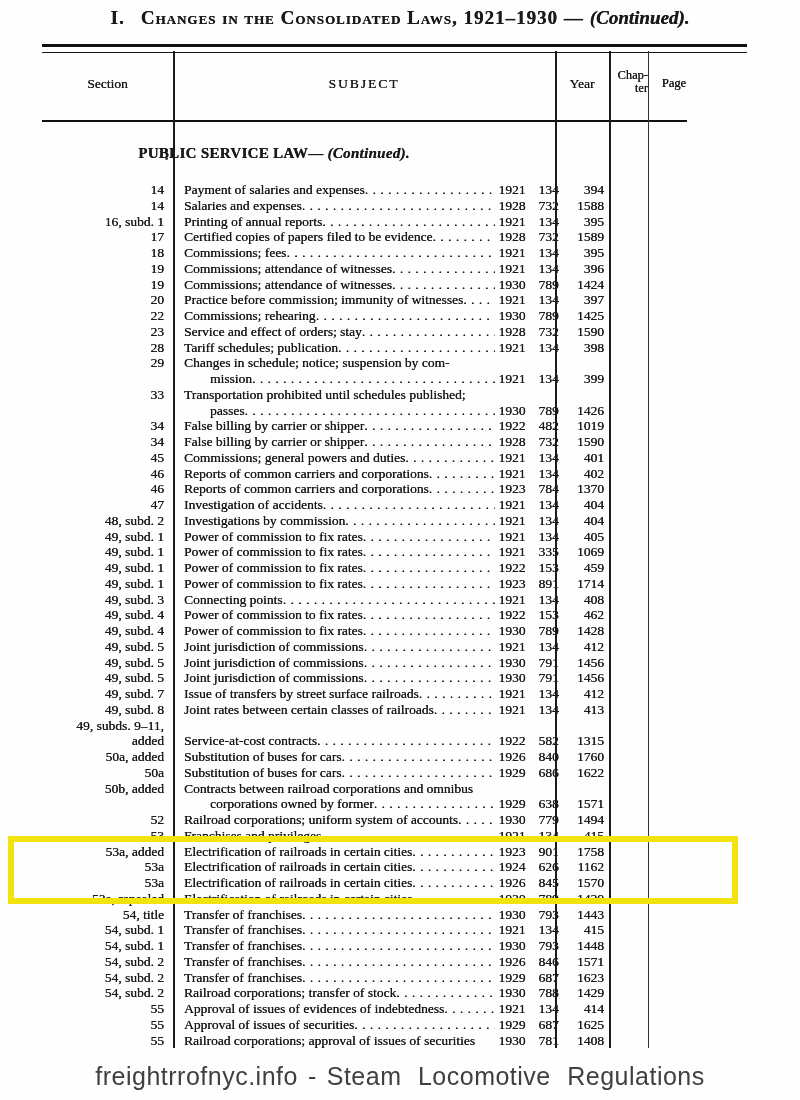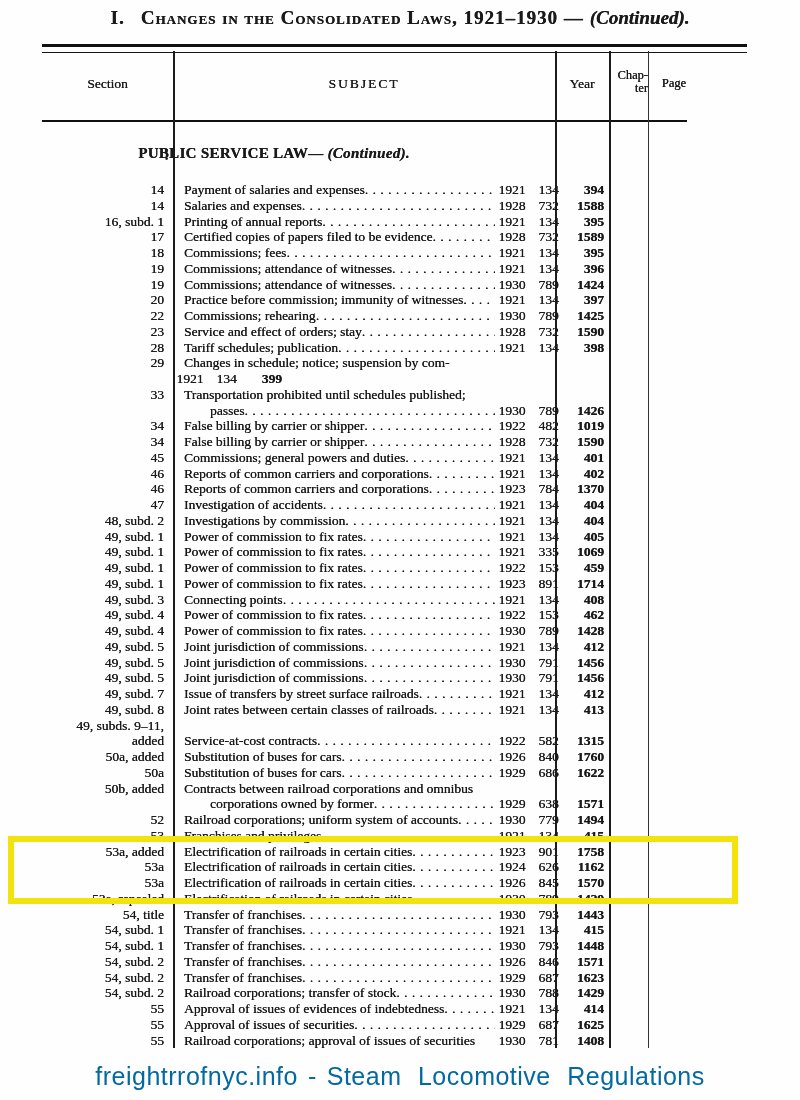--- a/index.html
+++ b/index.html
@@ -66,34 +66,34 @@
   .subj{ width:322px; display:flex; padding-left:11px; }
   .subj .st { white-space:nowrap; }
   .subj.indent .st { margin-left:26px; }
   .leader { flex:1; overflow:hidden; white-space:nowrap; }
   .leader::after {
     content:" . . . . . . . . . . . . . . . . . . . . . . . . . . . . . . . . . . . . . . . . . . . . . . . . . . . . . . .";
     letter-spacing:0.5px;
   }
   .yr  { width:34px; text-align:center; }
   .ch  { width:39px; text-align:center; }
-  .pg  { width:92px; text-align:right; padding-right:56px;font-weight:bold; }
+  .pg  { width:92px; text-align:right; padding-right:56px; }
 
   
   .highlight-box {
     position:absolute; left:8px; top:836px; width:730px; height:68px;
     border:6px solid #f2e30e; box-sizing:border-box;
     pointer-events:none; z-index:5;
   }
 
   
   .caption {
     position:absolute; top:1062px; left:0; width:100%;
     text-align:center; font-family:"Liberation Sans","DejaVu Sans",sans-serif;
-    font-size:25px; color:#0369a1; letter-spacing:0.5px; word-spacing:9px;
+    font-size:25px; color:#404040; letter-spacing:0.5px; word-spacing:9px;
   }
   .caption .sep { margin:0 10px; }
 </style>
 </head>
 <body>
 
 <div class="page">
 
   <div class="title">
     <span class="numeral">I.</span><span class="sc">Changes in the Consolidated Laws, 1921–1930 —</span><span class="it">(Continued).</span>
@@ -239,20 +239,24 @@
           <div class="td sec">29</div>
           <div class="td subj">
             <span class="st">Changes in schedule; notice; suspension by com-</span>
           </div>
           <div class="td yr"></div>
           <div class="td ch"></div>
           <div class="td pg"></div>
         </div>
         <div class="row">
           <div class="td sec"></div>
+          <div class="td subj indent">
+            <span class="st">mission</span>
+            <span class="leader"></span>
+          </div>
           <div class="td yr">1921</div>
           <div class="td ch">134</div>
           <div class="td pg">399</div>
         </div>
         <div class="row">
           <div class="td sec">33</div>
           <div class="td subj">
             <span class="st">Transportation prohibited until schedules published;</span>
           </div>
           <div class="td yr"></div>

